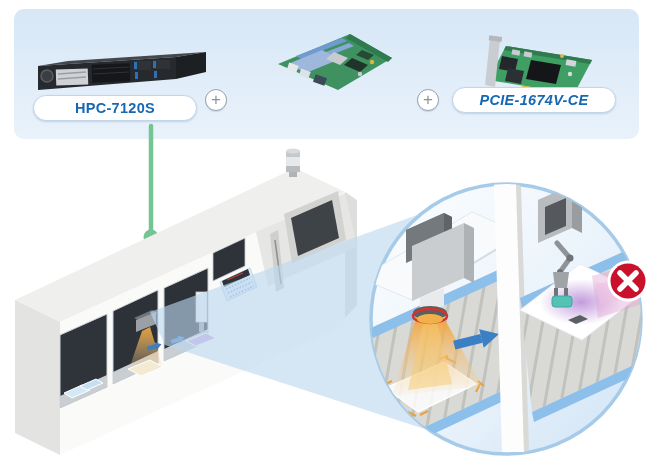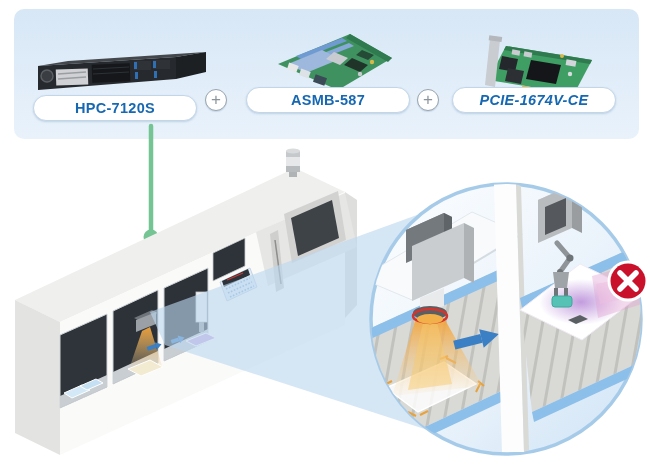--- a/index.html
+++ b/index.html
@@ -272,23 +272,20 @@
     </g>
   </g>
 </svg>
 
 <div class="pill" style="left:33px;top:87px;margin-top:8px;">
   <span>HPC-7120S</span>
 </div>
 <div class="plus" style="left:205px;top:89px;">
   <span>+</span>
 </div>
-<div class="pill" style="left:246px;top:87px;">
-  <span>ASMB-587</span>
-</div>
 <div class="plus" style="left:417px;top:89px;">
   <span>+</span>
 </div>
 <div class="pill" style="left:452px;top:87px;font-style:italic;">
   <span>PCIE-1674V-CE</span>
 </div>
 
 </div>
 
 </body></html>

